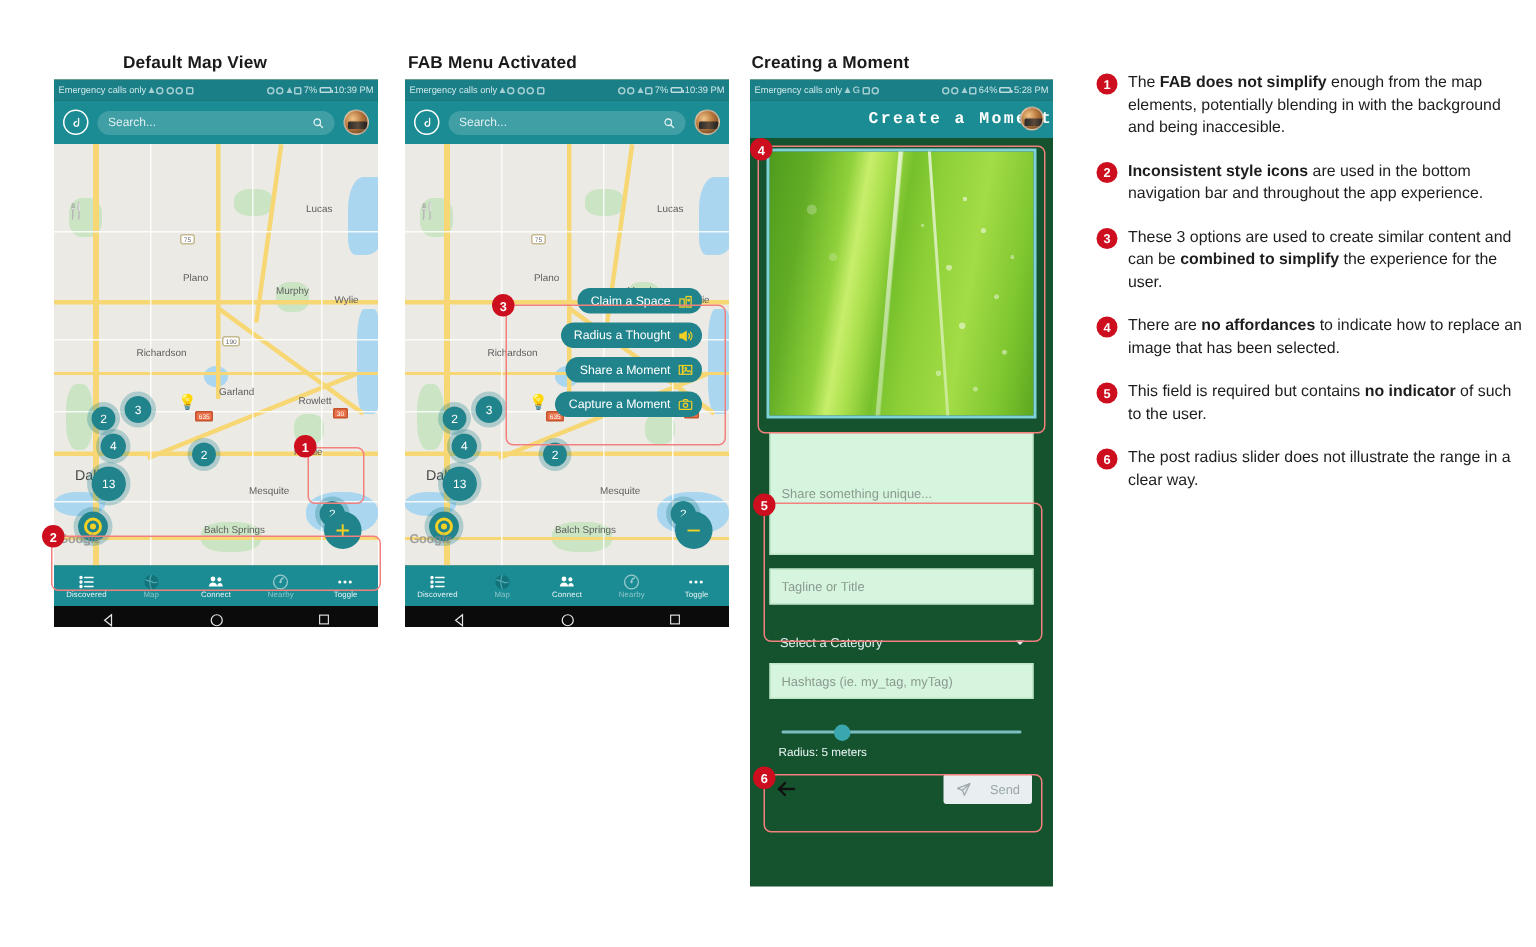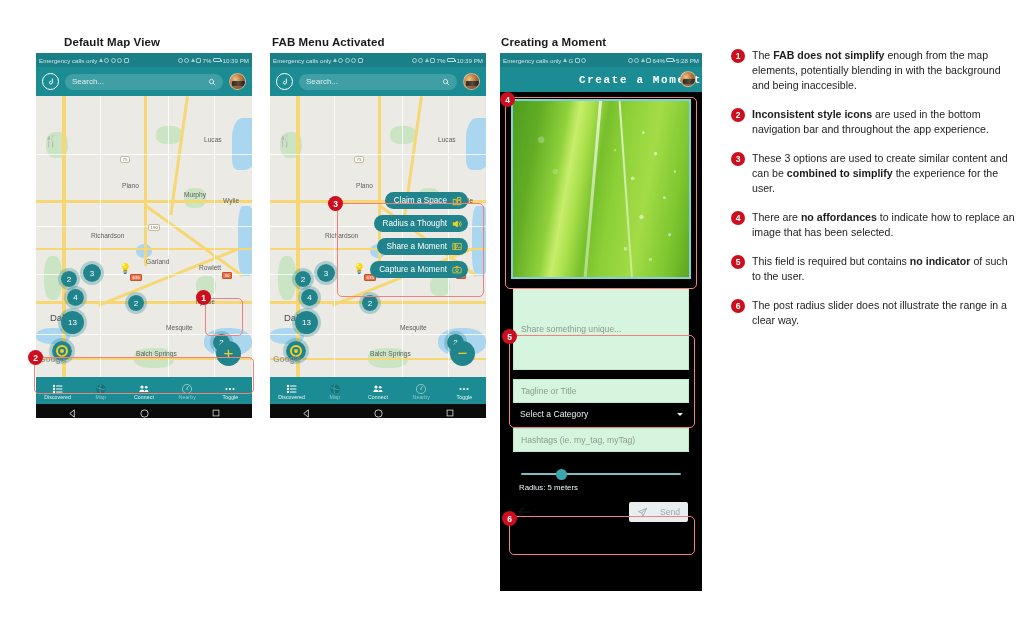--- a/index.html
+++ b/index.html
@@ -18,21 +18,21 @@
     font-size: 11.5px;
     font-weight: bold;
     color: #1a1a1a;
     letter-spacing: 0.1px;
     white-space: nowrap;
   }
 
   
   .phone {
     position: absolute;
-    background: #000000;
+    background: #14532d;
     overflow: hidden;
   }
   .phone-1 { left: 36px;  top: 53px;  width: 216px; height: 365px; }
   .phone-2 { left: 270px; top: 53px;  width: 216px; height: 365px; }
   .phone-3 { left: 500px; top: 53px;  width: 202px; height: 538px; }
 
   
   .statusbar {
     height: 14px; width: 100%;
     background: #1a7f87;
@@ -291,21 +291,21 @@
     background:#d6f5de;
     border:1px solid #bfe6c9;
     display:flex; align-items:center;
     padding: 0 7px;
     color:#8b9a90;
     font-size:8.6px;
   }
   .field.input { height:24px; }
   .field.textarea { height:82px; align-items:center; }
   .select-row {
-    margin: 6px auto 0;
+    margin: 20px auto 0;
     width:176px;
     display:flex;align-items:center;
     padding-left:7px;
   }
   .select-row .sel-label { color:#e4f2f3; font-size:8.6px; flex:1;}
   .caret {
     width:0;height:0;
     border-left:3.2px solid transparent;
     border-right:3.2px solid transparent;
     border-top:3.6px solid #e4f2f3;
@@ -391,21 +391,21 @@
     line-height:1.42;
     color:#1d1d1d;
   }
   .note-text b { font-weight:bold; }
 </style>
 </head>
 <body>
 
 <div class="page">
 
-  <div class="panel-title" style="left:38px; top:36px;padding-left:26px;">Default Map View</div>
+  <div class="panel-title" style="left:56px; top:36px;padding-left:26px;">Default Map View</div>
   <div class="panel-title" style="left:272px; top:36px;">FAB Menu Activated</div>
   <div class="panel-title" style="left:501px; top:36px;">Creating a Moment</div>
 
   <div class="phone phone-1">
 
     <div class="statusbar">
       <div class="sb-left">
         <span class="sb-text">Emergency calls only</span>
         <span class="sb-ico tri"></span>
         <span class="sb-ico"></span>

